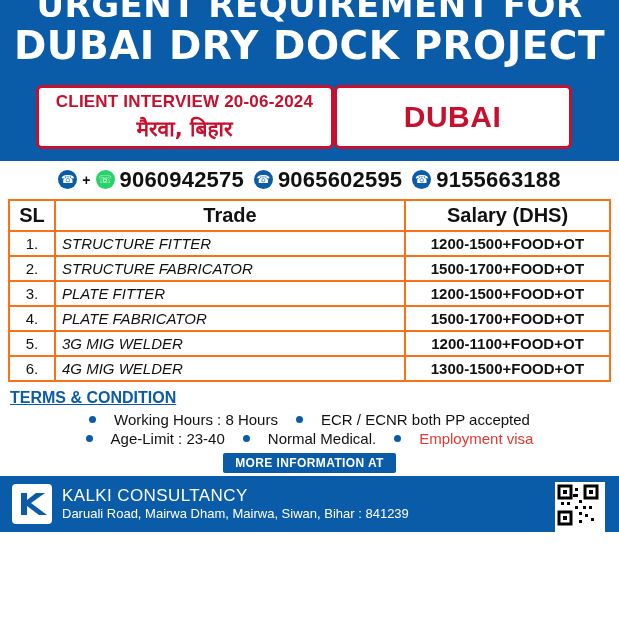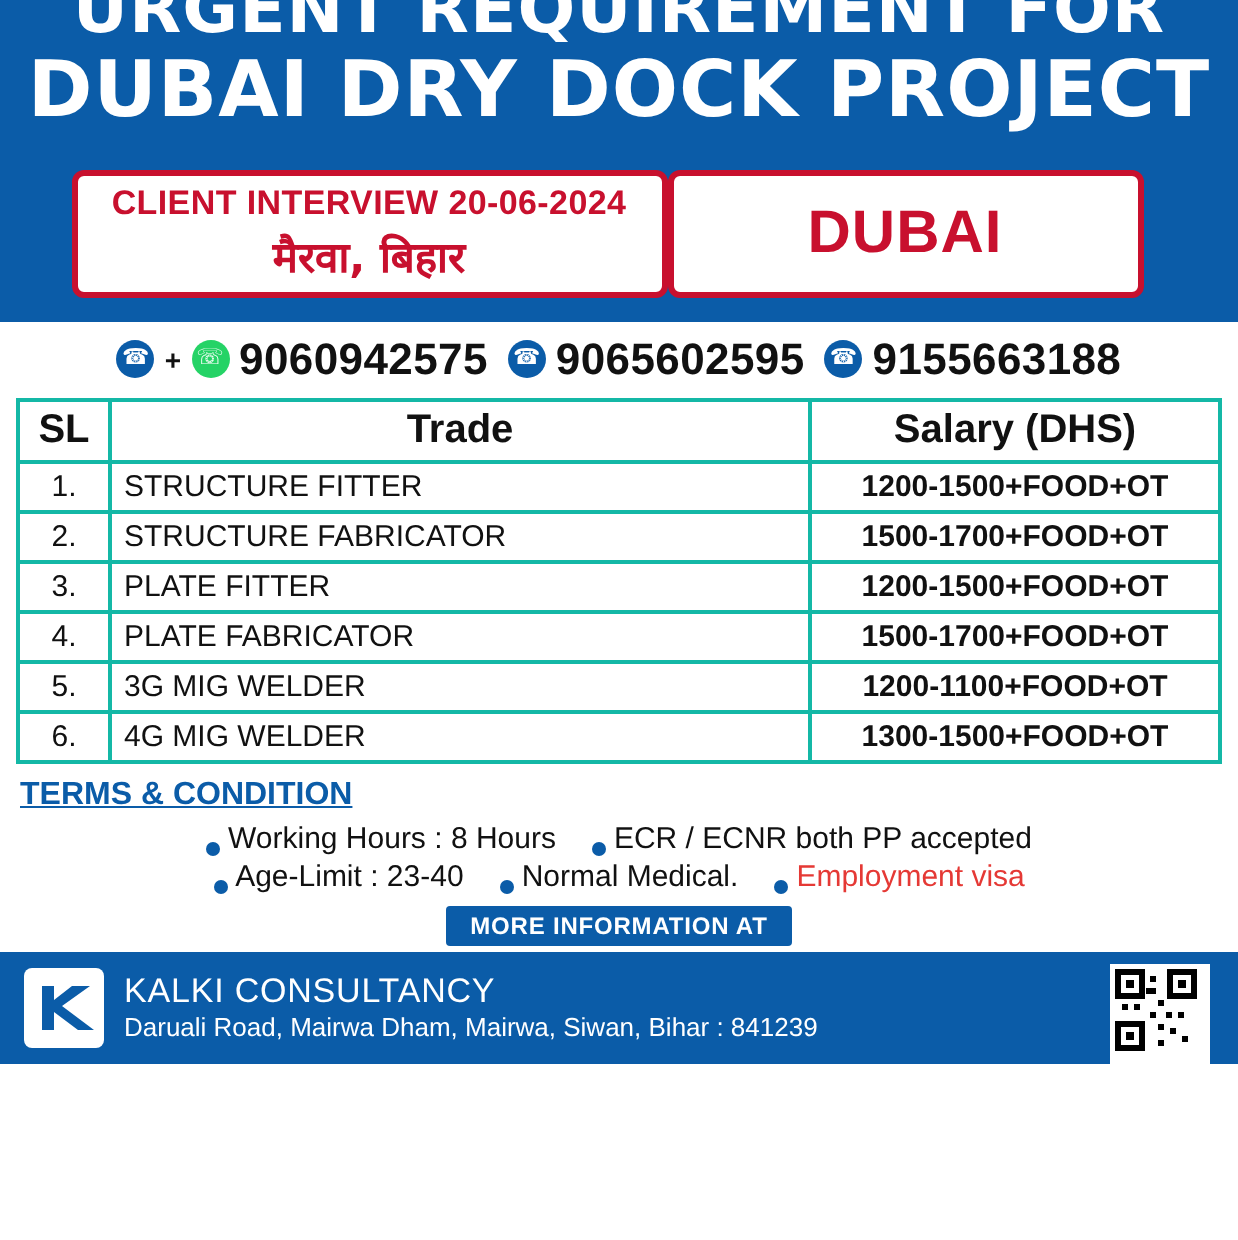--- a/index.html
+++ b/index.html
@@ -133,36 +133,36 @@
   
   .table-wrap {
     padding: 0 8px;
   }
   table.jobs {
     width: 100%;
     border-collapse: collapse;
     table-layout: fixed;
   }
   table.jobs th, table.jobs td {
-    border: 2px solid #14b8a6;
+    border: 2px solid #f97316;
     padding: 3px 6px;
     font-size: 15px;
     color: #111;
   }
   table.jobs th {
     font-weight: bold;
     font-size: 20px;
     text-align: center;
     padding: 3px 4px;
   }
   col.c-sl { width: 46px; }
   col.c-trade { width: 350px; }
   col.c-sal { width: auto; }
   td.sl { text-align: center; font-size: 15px; }
-  td.trade { text-align: left; padding-left: 10px; font-size: 16px; }
+  td.trade { text-align: left; padding-left: 10px; font-size: 16px; font-style: italic; }
   td.sal { text-align: center; font-weight: bold; font-size: 16px; }
 
   
   .terms {
     padding: 7px 10px 0 10px;
   }
   .terms-title {
     color: #0b5ca8;
     font-weight: bold;
     font-size: 16px;
@@ -173,22 +173,22 @@
     display: flex;
     justify-content: center;
     align-items: center;
     gap: 18px;
     font-size: 15px;
     color: #111;
     margin-bottom: 2px;
   }
   .bullet-item {
     display: flex;
-    align-items: flex-end;
-    gap: 4px;
+    align-items: center;
+    gap: 18px;
     white-space: nowrap;
   }
   .dot {
     width: 7px;
     height: 7px;
     background: #0b5ca8;
     border-radius: 50%;
     display: inline-block;
   }
   .red-text { color: #e53935; }

